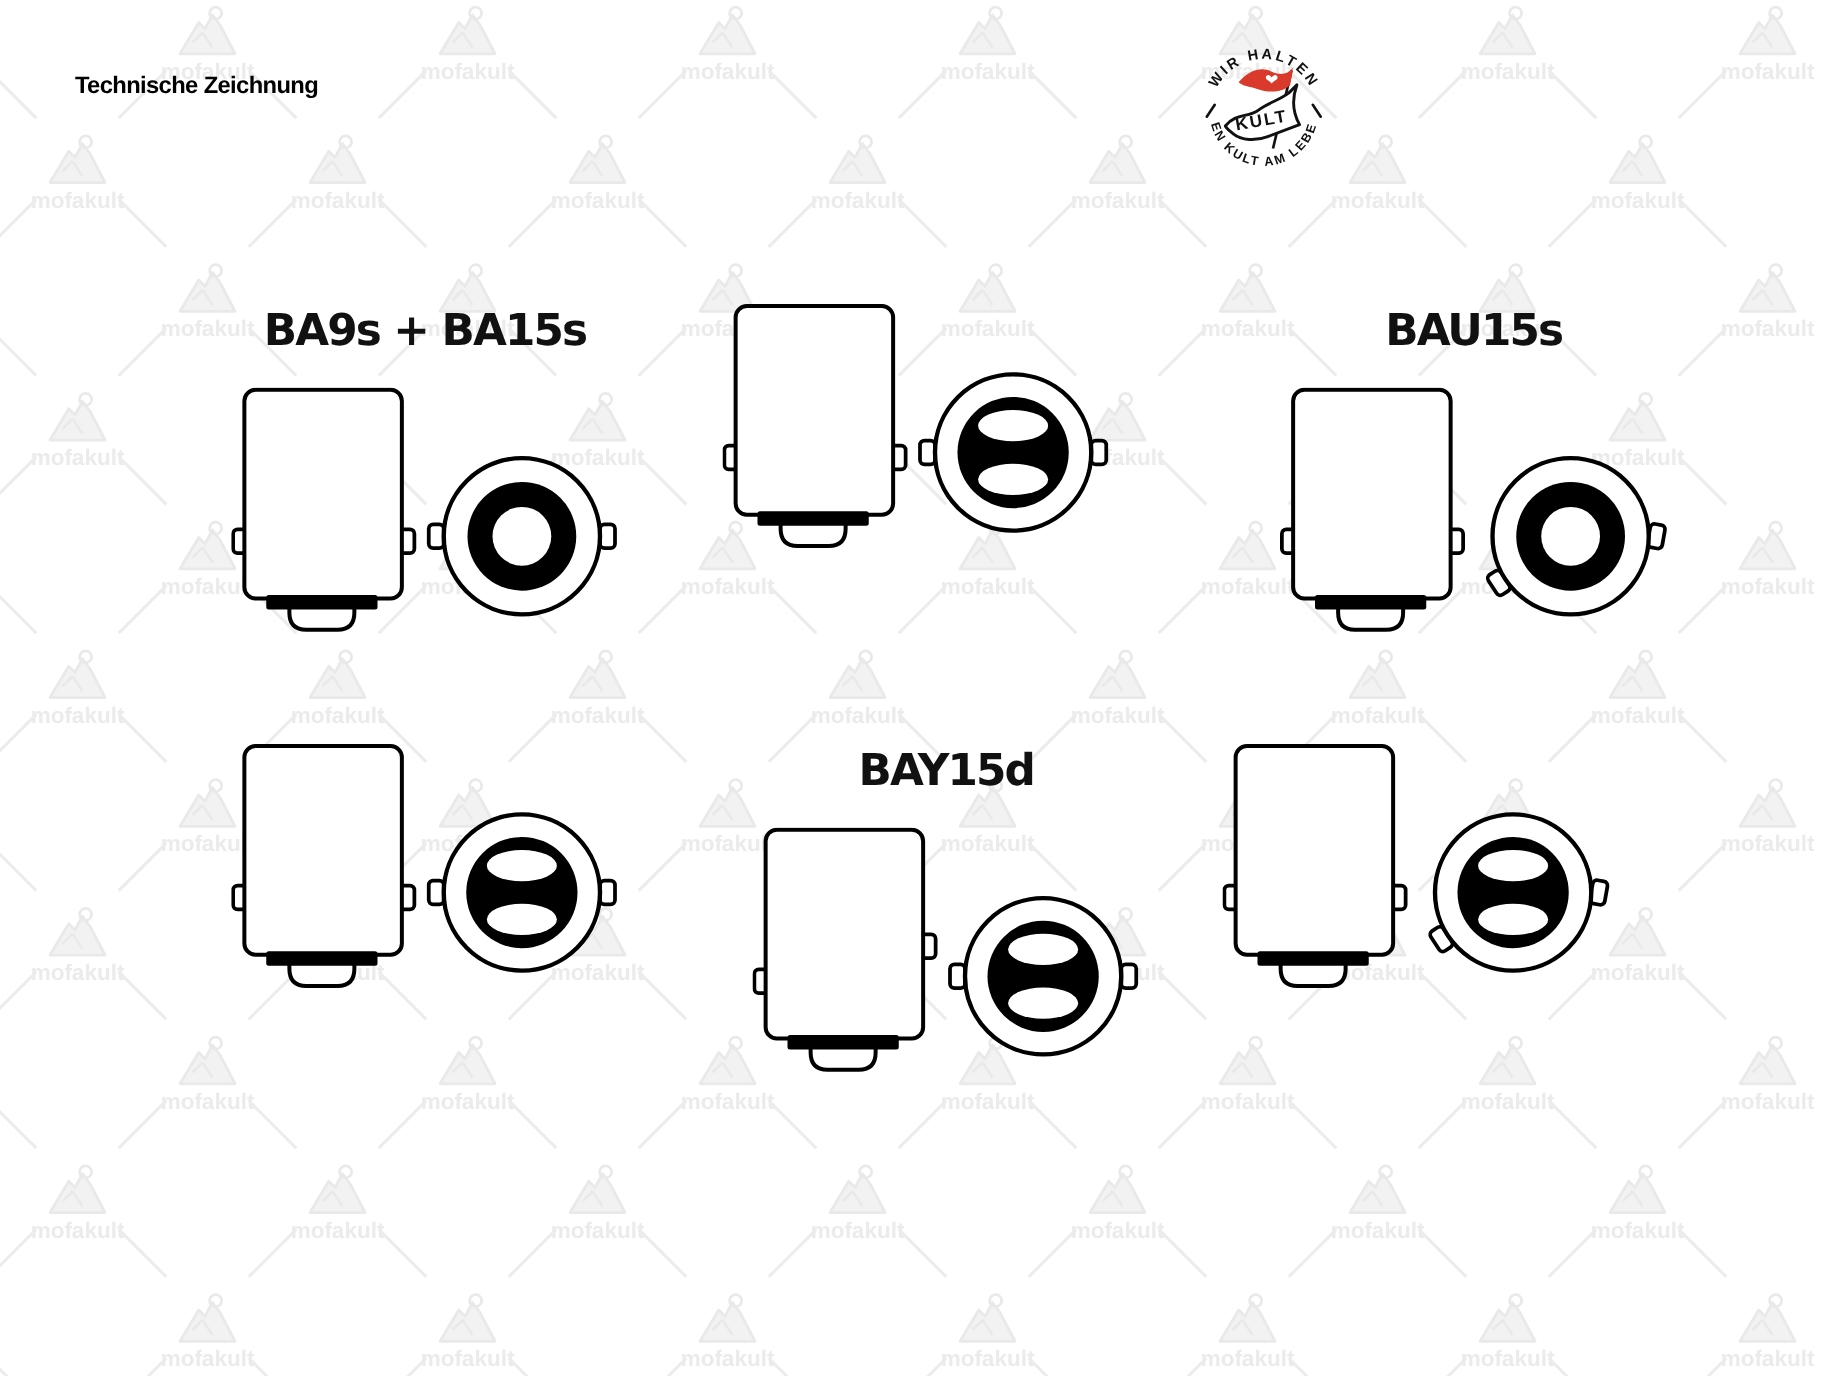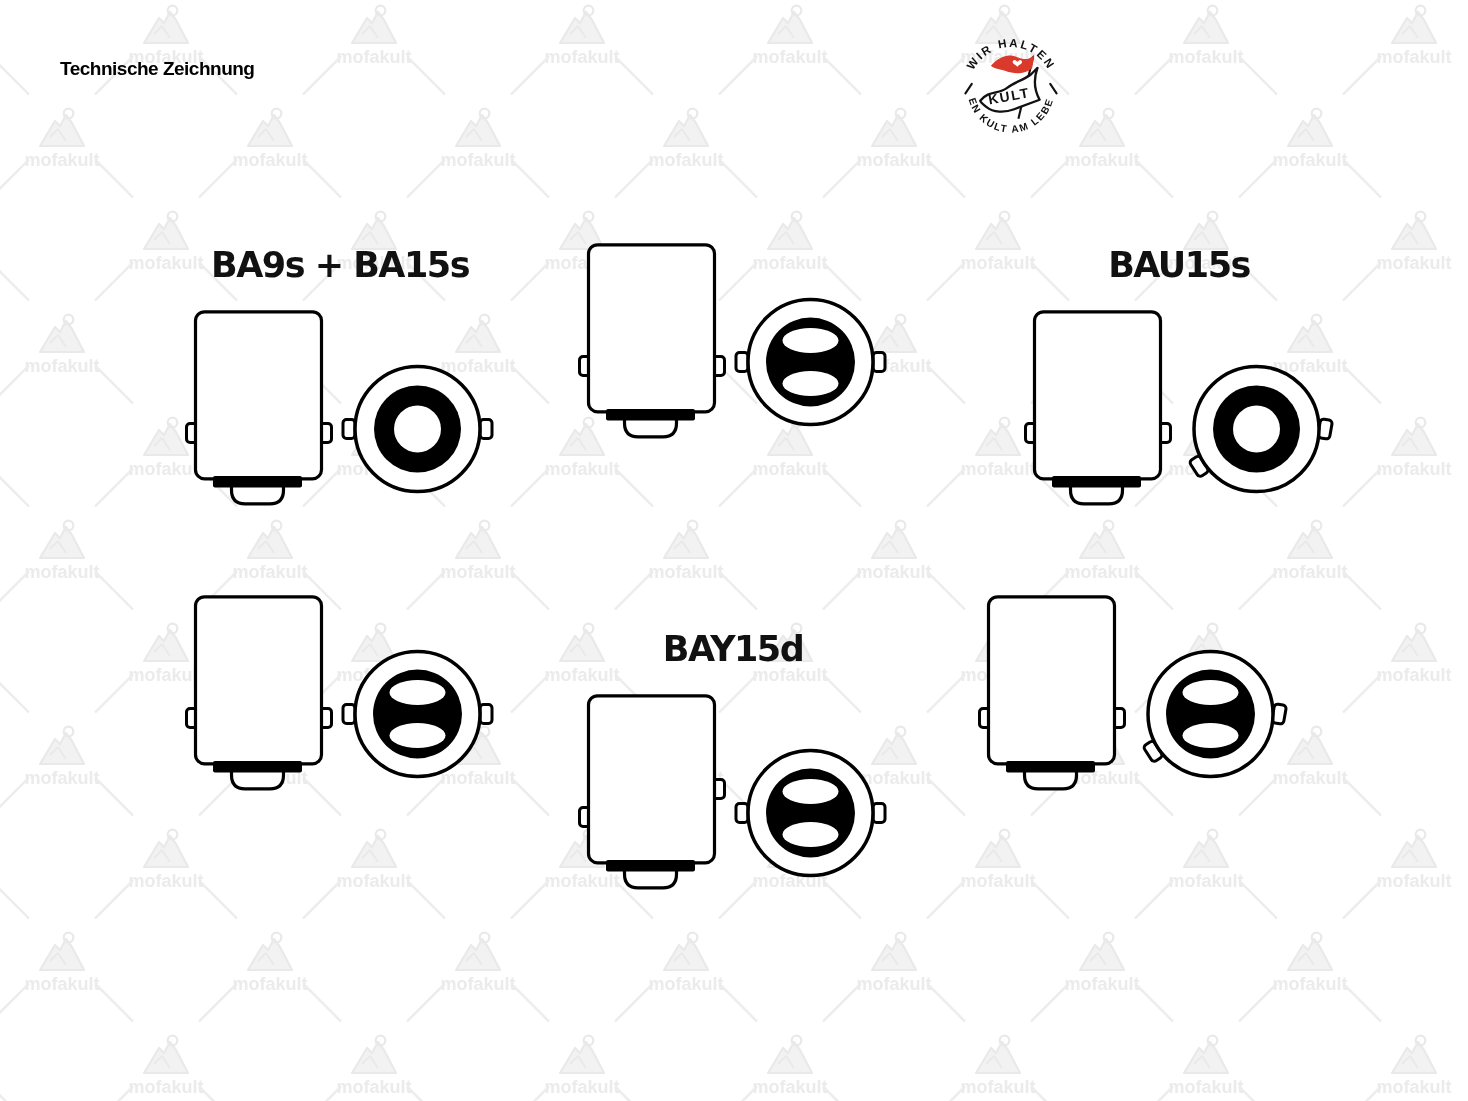--- a/index.html
+++ b/index.html
@@ -852,21 +852,21 @@
           <g>
             <rect x="158" y="109.5" width="12" height="19" rx="3.5" fill="#ffffff" stroke="#000000" stroke-width="3"></rect>
             <rect x="295" y="109.5" width="12" height="19" rx="3.5" fill="#ffffff" stroke="#000000" stroke-width="3"></rect>
             <circle cx="232.5" cy="119" r="62.5" fill="#ffffff" stroke="#000000" stroke-width="3.5"></circle>
             <circle cx="232.5" cy="119" r="44.5" fill="#000000"></circle>
             <ellipse cx="232.5" cy="97.5" rx="28" ry="12.5" fill="#ffffff"></ellipse>
             <ellipse cx="232.5" cy="140.5" rx="28" ry="12.5" fill="#ffffff"></ellipse>
           </g>
         </svg>
       </div>
-      <div class="cell" style="left: 578px; top: 595px; margin-top: 32px;">
+      <div class="cell" style="left: 602px; top: 595px;">
         <div class="cell-label">BAY15d</div>
         <svg width="310" height="204" viewBox="0 0 310 204">
           <g>
             <rect x="1.5" y="113.5" width="11" height="19" rx="3.5" fill="#ffffff" stroke="#000000" stroke-width="3"></rect>
             <rect x="134.5" y="85.5" width="12" height="19" rx="3.5" fill="#ffffff" stroke="#000000" stroke-width="3"></rect>
             <rect x="10.5" y="1.8" width="126" height="167" rx="9" fill="#ffffff" stroke="#000000" stroke-width="3.2"></rect>
             <path d="M46.5,174 L46.5,180 C46.5,190 52,193.8 60,193.8 L85,193.8 C93,193.8 98.5,190 98.5,180 L98.5,174 Z" fill="#ffffff" stroke="#000000" stroke-width="3.2" stroke-linejoin="round"></path>
             <rect x="28" y="166" width="89" height="11.5" rx="2" fill="#000000"></rect>
           </g>
           <g>

